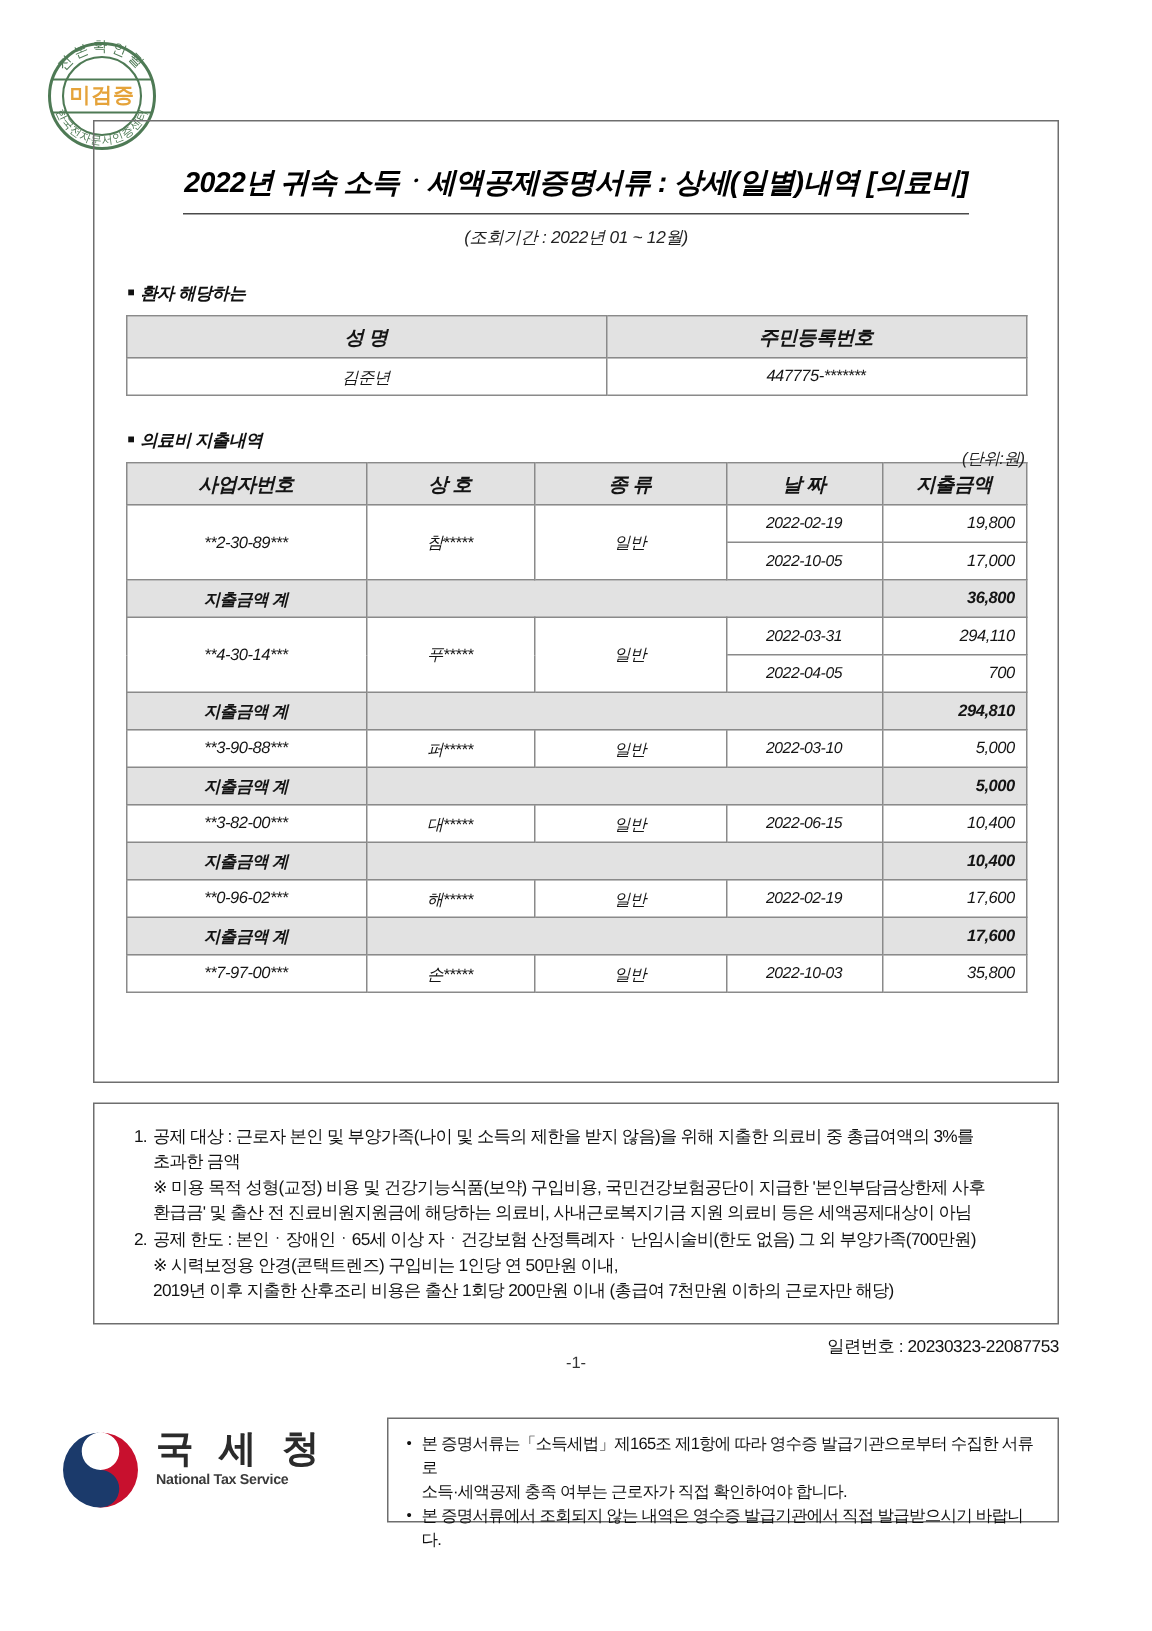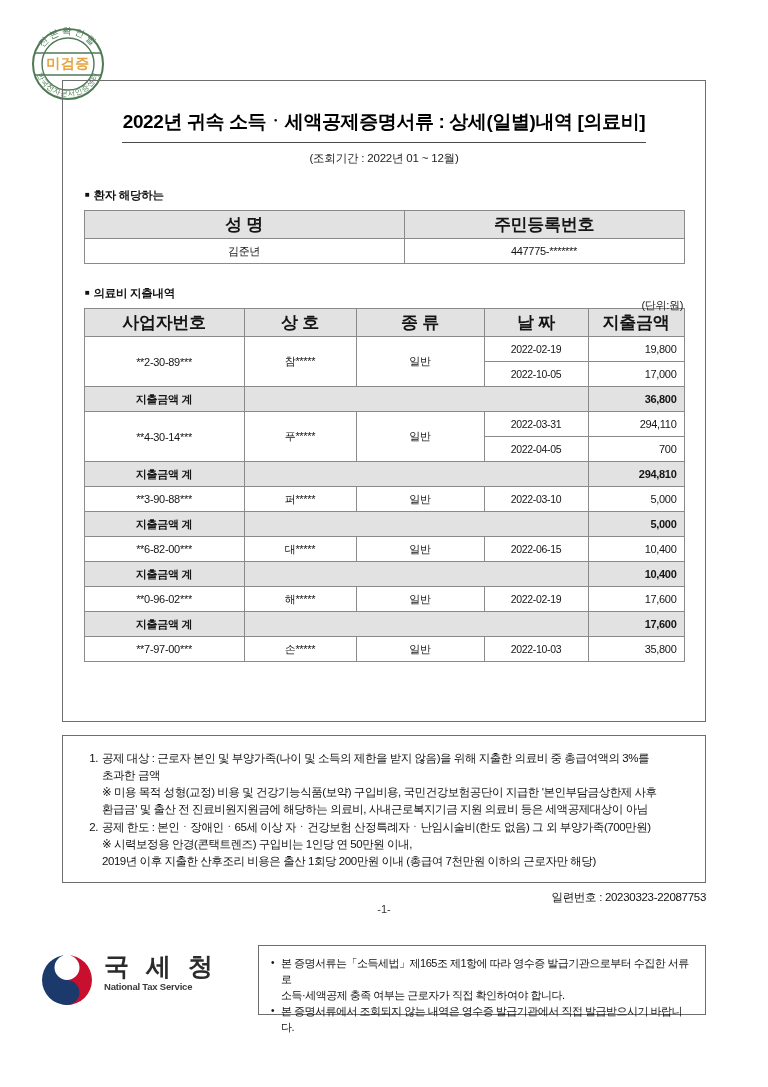--- a/index.html
+++ b/index.html
@@ -28,20 +28,21 @@
 
   
   .doc-box {
     position: absolute;
     left: 62px;
     top: 80px;
     width: 644px;
     height: 642px;
     border: 1px solid #6e6e6e;
     box-sizing: border-box;
+    font-style: italic;
   }
 
   .title-wrap {
     margin-top: 28px;
     text-align: center;
   }
   .doc-title {
     font-size: 19px;
     font-weight: bold;
     letter-spacing: -0.4px;
@@ -95,21 +96,21 @@
     font-size: 11px;
     color: #141414;
     padding: 0;
     height: 24px;
     letter-spacing: -0.3px;
   }
   table.grid th {
     background: #e2e2e2;
     font-weight: bold;
     text-align: center;
-    font-size: 17px;
+    font-size: 13px;
     height: 27px;
     margin-top: 48px;
   }
 
   
   .person-table { width: 600px; }
   .person-table td { text-align: center; height: 26px; }
 
   
   .med-table { width: 600px; }
@@ -348,21 +349,21 @@
           <td class="c-type" rowspan="1">일반</td>
           <td class="c-date">2022-03-10</td>
           <td class="c-amt">5,000</td>
         </tr>
         <tr class="sum-row">
           <td class="sum-label">지출금액 계</td>
           <td colspan="3"></td>
           <td class="sum-amt">5,000</td>
         </tr>
         <tr>
-          <td class="c-biz" rowspan="1">**6-82-00***</td>
+          <td class="c-biz" rowspan="1">**3-82-00***</td>
           <td class="c-name" rowspan="1">대*****</td>
           <td class="c-type" rowspan="1">일반</td>
           <td class="c-date">2022-06-15</td>
           <td class="c-amt">10,400</td>
         </tr>
         <tr class="sum-row">
           <td class="sum-label">지출금액 계</td>
           <td colspan="3"></td>
           <td class="sum-amt">10,400</td>
         </tr>

